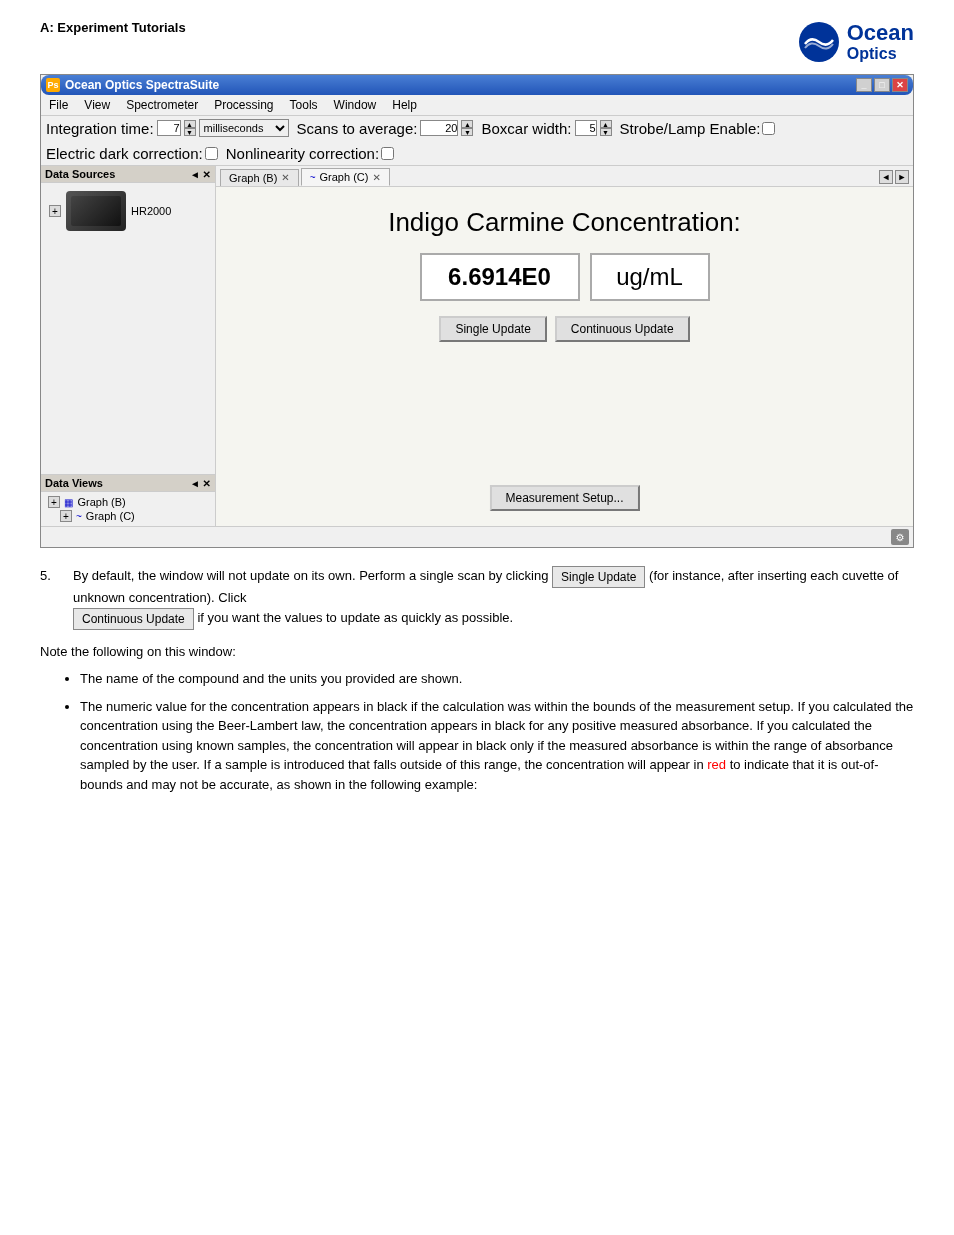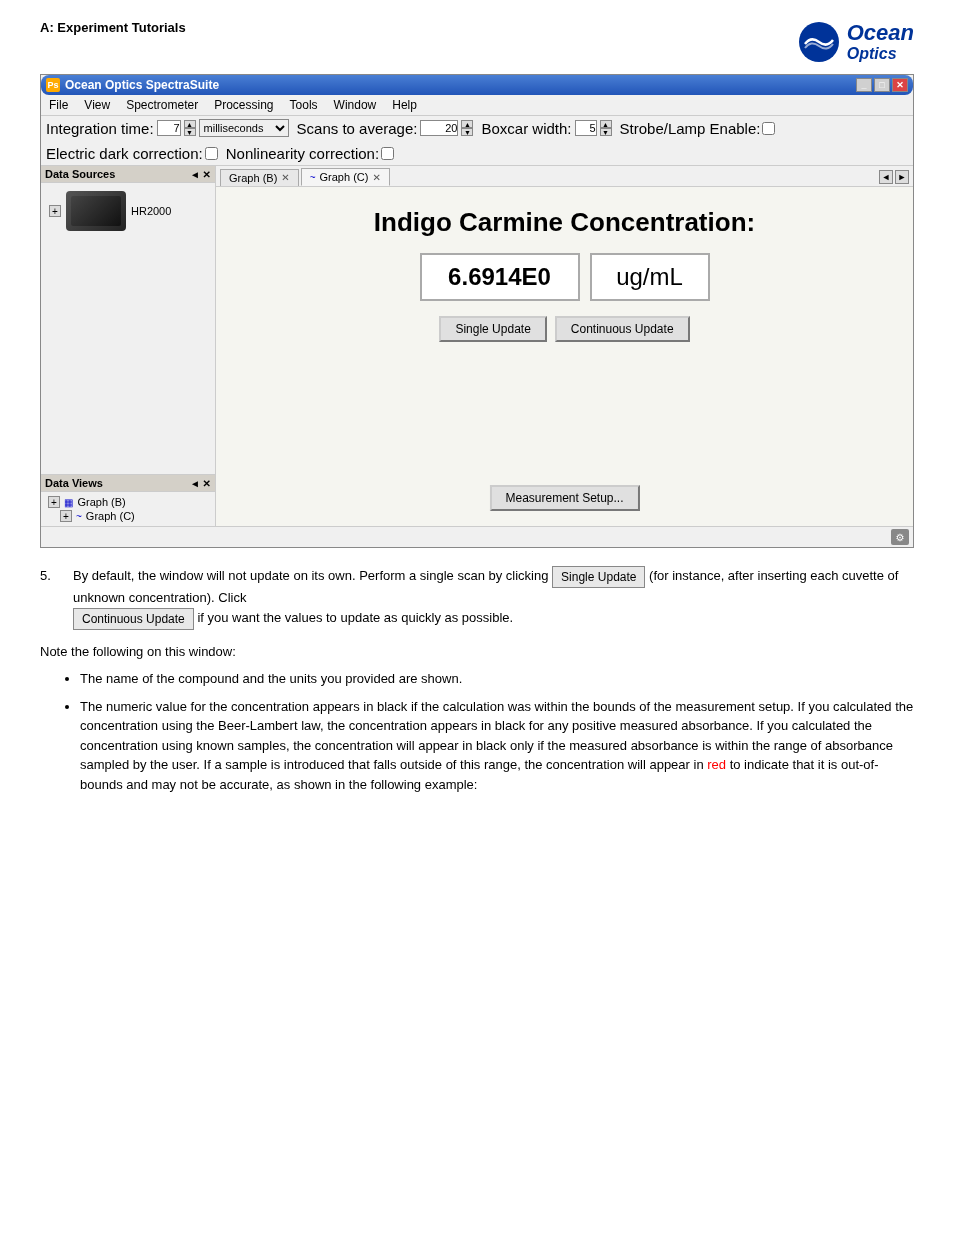--- a/index.html
+++ b/index.html
@@ -35,21 +35,20 @@
     }
     .logo-box {
       display: flex;
       align-items: center;
       gap: 6px;
     }
     .logo-text {
       display: flex;
       flex-direction: column;
       line-height: 1.1;
-      font-style: italic;
     }
     .logo-ocean {
       font-size: 22px;
       font-weight: bold;
       color: #003399;
     }
     .logo-optics {
       font-size: 16px;
       font-weight: bold;
       color: #003399;
@@ -315,21 +314,21 @@
       background: #f5f5f0;
       display: flex;
       flex-direction: column;
       align-items: center;
       justify-content: flex-start;
       padding: 20px;
       position: relative;
     }
     .concentration-title {
       font-size: 26px;
-      font-weight: bold;
+      font-weight: normal;
       color: #000;
       margin-bottom: 15px;
       text-align: center;
     }
     .concentration-value-row {
       display: flex;
       align-items: center;
       gap: 10px;
       margin-bottom: 15px;
     }

